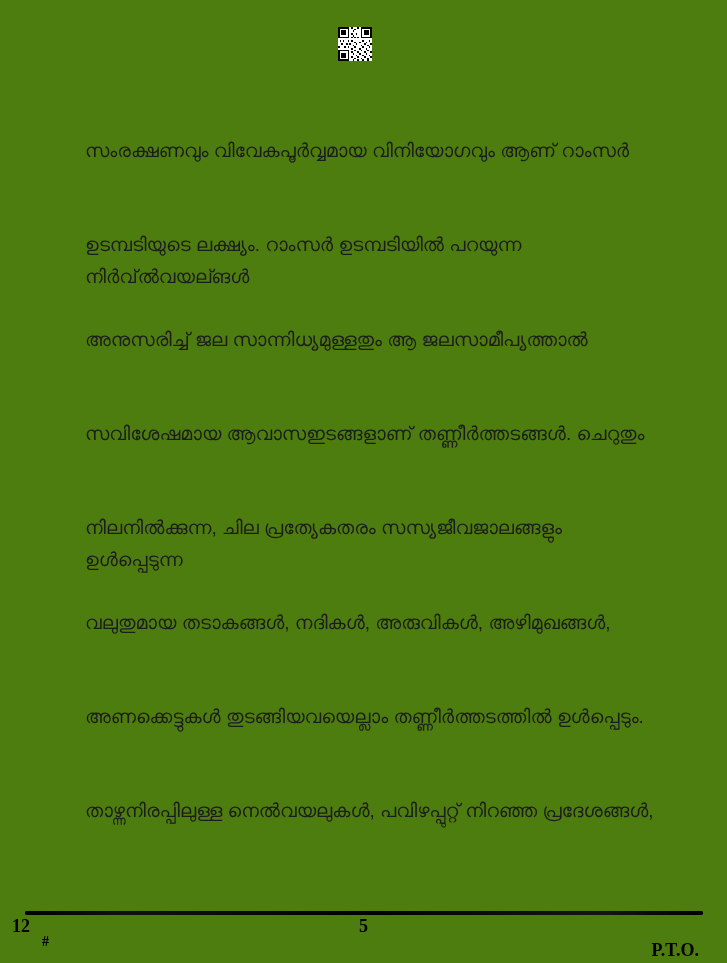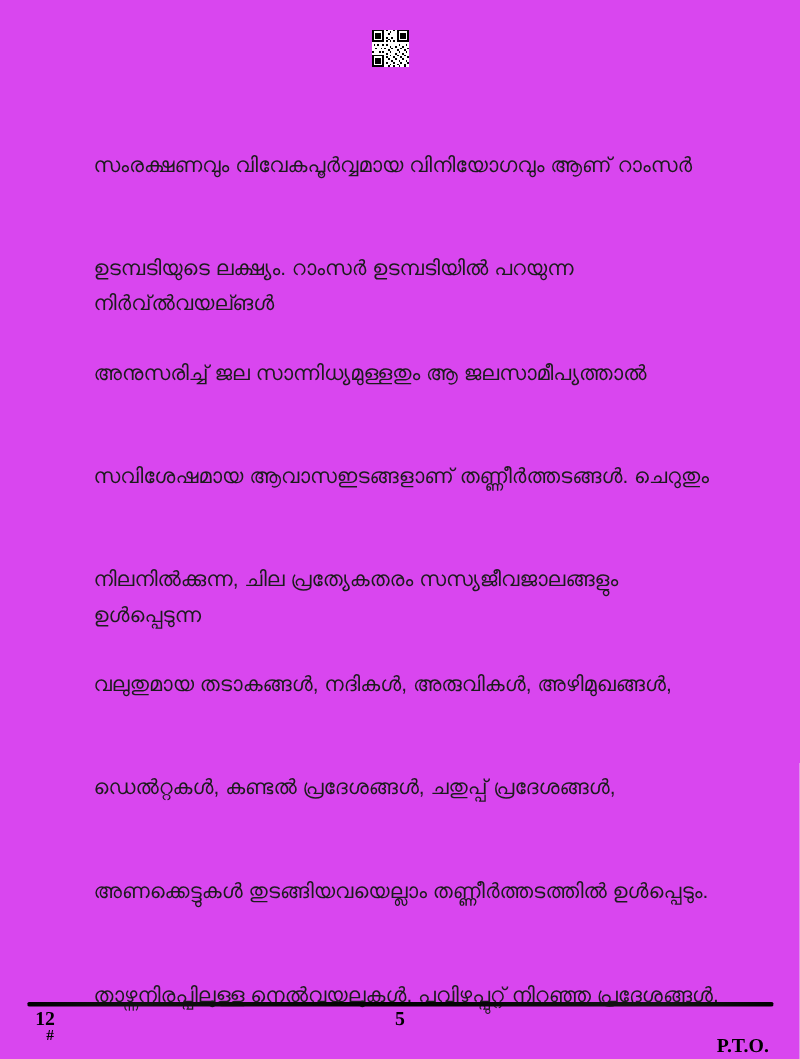--- a/index.html
+++ b/index.html
@@ -1,21 +1,21 @@
 <!DOCTYPE html>
 <html><head>
 <meta charset="utf-8">
 <style>
   * { margin: 0; padding: 0; box-sizing: border-box; }
   html, body { background: #e8e8e8; }
   .page {
     position: relative;
     width: 727px;
     height: 963px;
-    background: #d946ef;
+    background: #4d7c0f;
     font-family: "Liberation Sans", sans-serif;
     overflow: hidden;
     margin: 0 auto;
   }
   .qr-wrap {
     position: absolute;
     top: 27px;
     left: 338px;
     width: 34px;
     height: 34px;
@@ -37,21 +37,21 @@
     position: absolute;
     left: 25px;
     top: 911px;
     width: 678px;
     height: 4px;
     background: linear-gradient(to right, #000 0%, #111 15%, #000 50%, #151515 85%, #000 100%);
     border-radius: 2px / 1px;
   }
   .footer-left {
     position: absolute;
-    left: 32px;
+    left: 12px;
     top: 916px;
     font-family: "Liberation Serif", serif;
     font-weight: bold;
     font-size: 18px;
     color: #000;
   }
   .footer-hash {
     position: absolute;
     left: 42px;
     top: 934px;
@@ -168,21 +168,20 @@
     </svg>
   </div>
 
   <div class="body-text">
     <div class="text-line">സംരക്ഷണവും വിവേകപൂർവ്വമായ വിനിയോഗവും ആണ് റാംസർ</div>
     <div class="text-line">ഉടമ്പടിയുടെ ലക്ഷ്യം. റാംസർ ഉടമ്പടിയിൽ പറയുന്ന നിർവ്ൽവയല്ങൾ</div>
     <div class="text-line">അനുസരിച്ച് ജല സാന്നിധ്യമുള്ളതും ആ ജലസാമീപ്യത്താൽ</div>
     <div class="text-line">സവിശേഷമായ ആവാസഇടങ്ങളാണ് തണ്ണീർത്തടങ്ങൾ. ചെറുതും</div>
     <div class="text-line">നിലനിൽക്കുന്ന, ചില പ്രത്യേകതരം സസ്യജീവജാലങ്ങളും ഉൾപ്പെടുന്ന</div>
     <div class="text-line">വലുതുമായ തടാകങ്ങൾ, നദികൾ, അരുവികൾ, അഴിമുഖങ്ങൾ,</div>
-    <div class="text-line">ഡെൽറ്റകൾ, കണ്ടൽ പ്രദേശങ്ങൾ, ചതുപ്പ് പ്രദേശങ്ങൾ,</div>
     <div class="text-line">അണക്കെട്ടുകൾ തുടങ്ങിയവയെല്ലാം തണ്ണീർത്തടത്തിൽ ഉൾപ്പെടും.</div>
     <div class="text-line">താഴ്ന്നനിരപ്പിലുള്ള നെൽവയലുകൾ, പവിഴപ്പുറ്റ് നിറഞ്ഞ പ്രദേശങ്ങൾ,</div>
     
     
     
     
     
     
     
     

